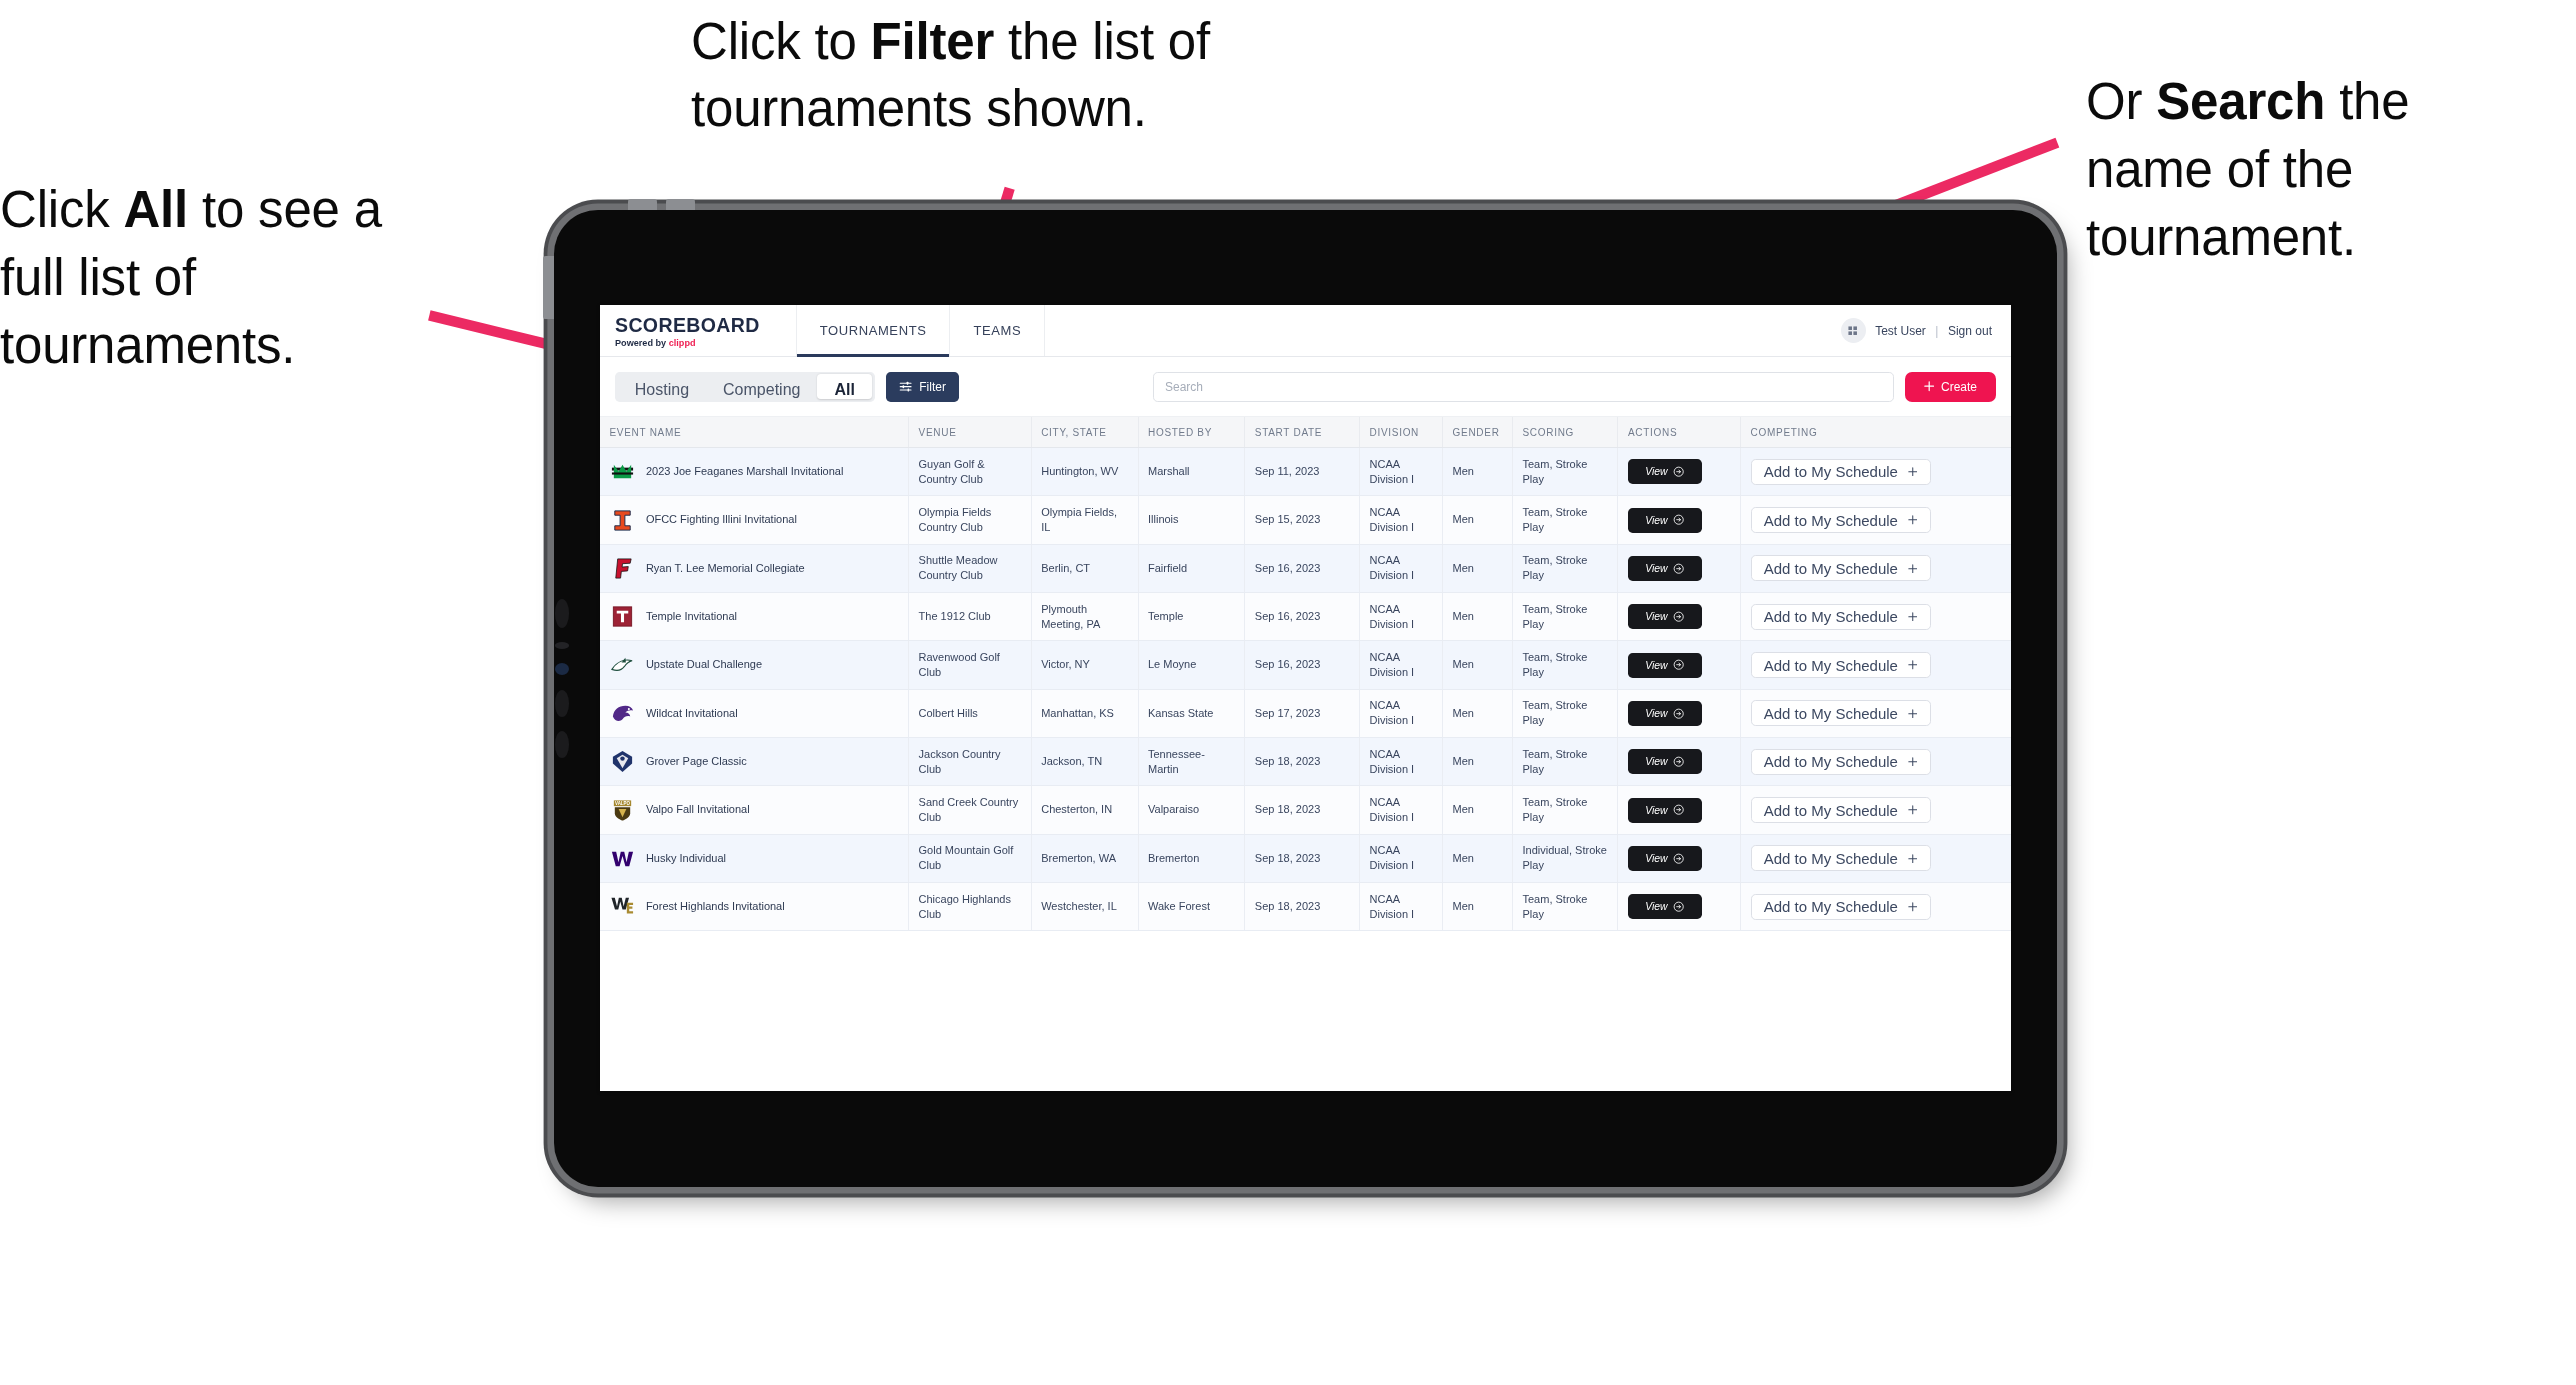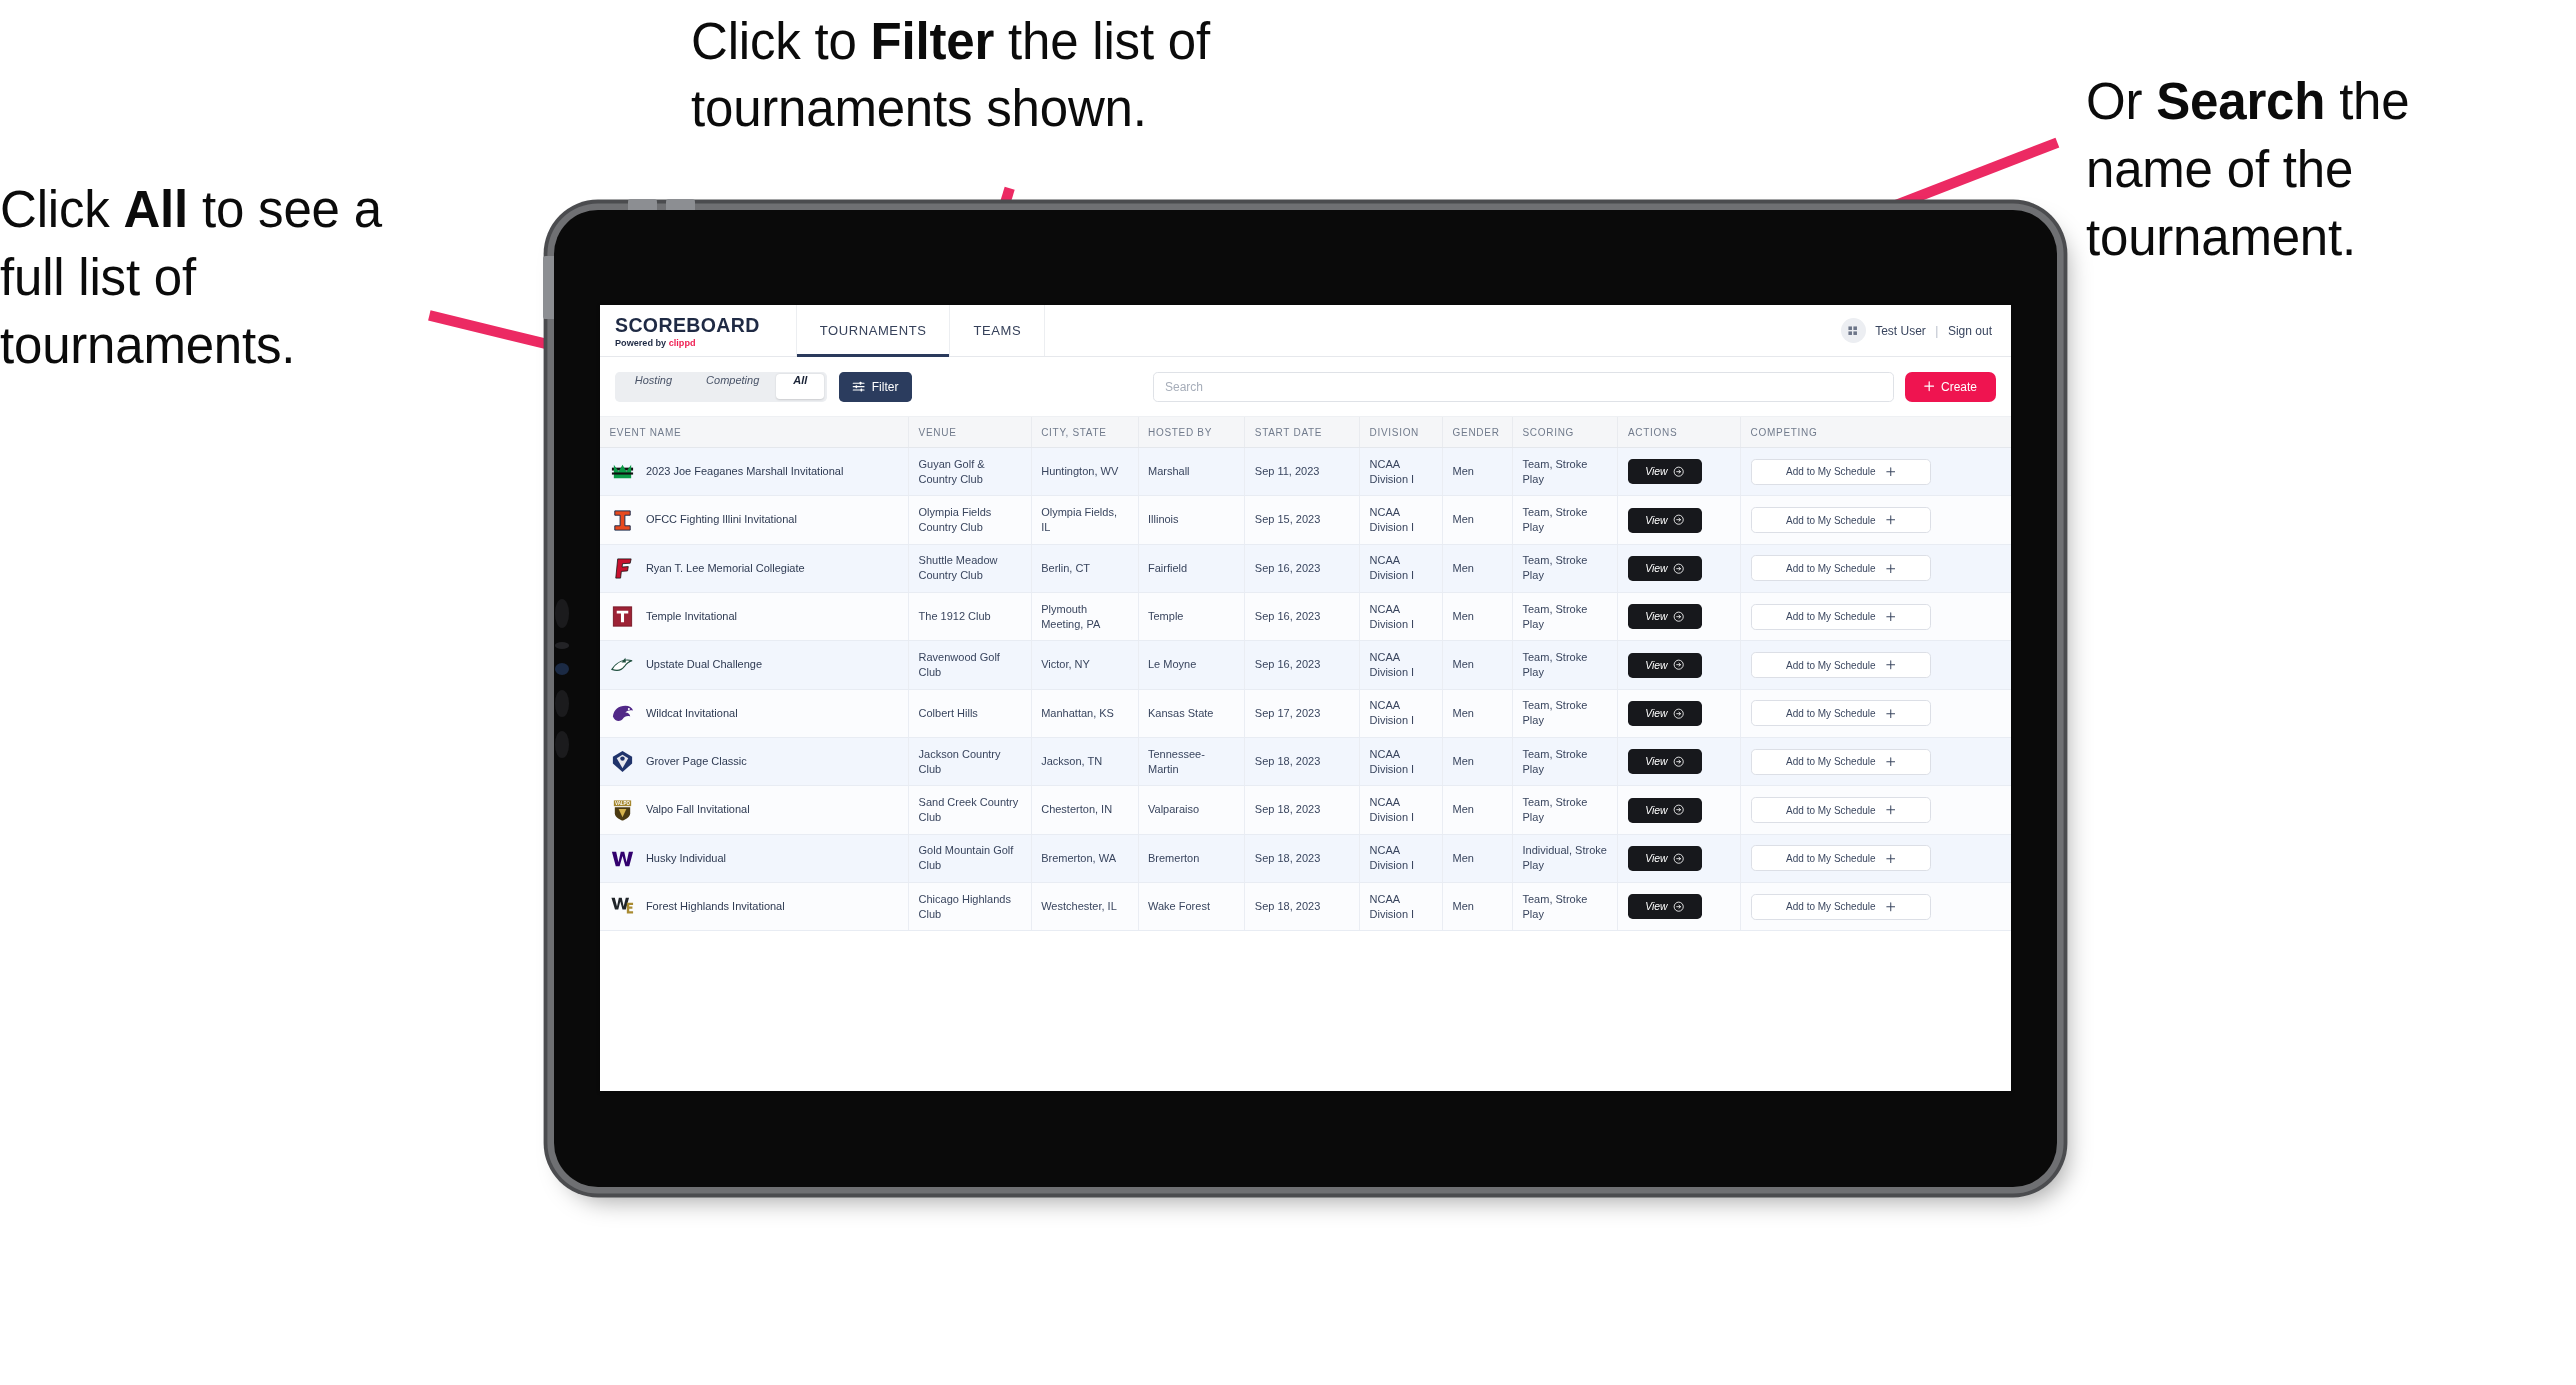--- a/index.html
+++ b/index.html
@@ -186,27 +186,26 @@
   }
   .segmented {
     display: flex;
     background: #eceef1;
     border-radius: 4.7px;
     padding: 2.8px;
     height: 30px;
     box-sizing: border-box;
   }
   .seg {
-    display: flex; align-items: flex-start; justify-content: center;
+    display: flex; align-items: flex-end; justify-content: center;
     padding: 0 17px;
-    font-size: 11px;
+    font-size: 16px;
     color: #4a5468;
     border-radius: 3.8px;
     cursor: pointer;
-    font-style: italic;
   }
   .seg.active {
     background: #ffffff;
     color: #1b2437;
     font-weight: 600;
     box-shadow: 0 0.9px 1.9px rgba(0,0,0,0.14);
   }
   .filter-btn {
     display: flex; align-items: center; gap: 6.6px;
     background: #2b3c5e;
@@ -302,21 +301,21 @@
     font-style: italic;
   }
   .add-btn {
     display: inline-flex; align-items: center; justify-content: center; gap: 10px;
     background: #fff;
     color: #3c4861;
     border: 0.9px solid #dcdfe6;
     border-radius: 4.7px;
     height: 26px;
     width: 180px;
-    font-size: 10px;
+    font-size: 15px;
     font-family: "Liberation Sans", sans-serif;
     cursor: pointer;
   }
   .nowrap { white-space: nowrap; }
 </style>
 </head>
 <body>
 
 <div class="callout" id="callout-all">
   <span>Click </span><b>All</b><span> to see a full list of tournaments.</span>

